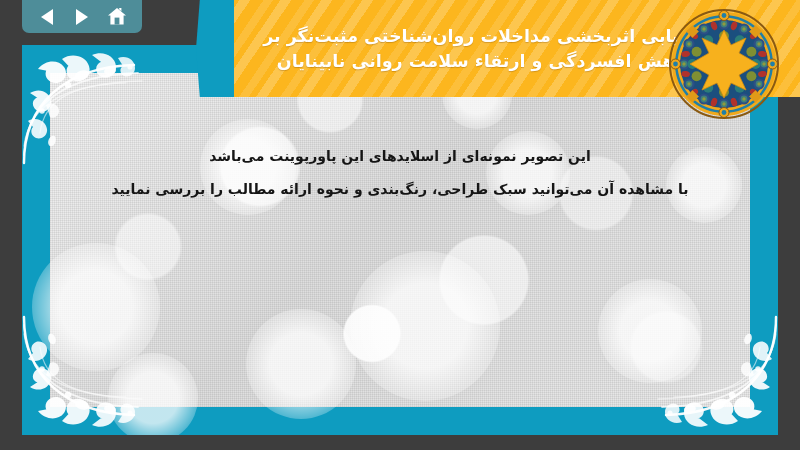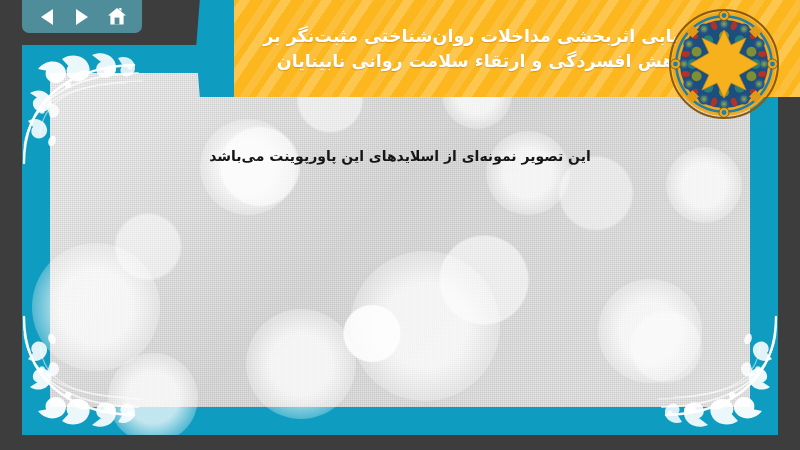--- a/index.html
+++ b/index.html
@@ -280,20 +280,21 @@
           <ellipse cx="30" cy="96" rx="5.5" ry="3.6" transform="rotate(-70 30 96)" opacity="0.85"></ellipse>
           <circle cx="46" cy="40" r="3.2" opacity="0.9"></circle>
           <circle cx="20" cy="66" r="2.8" opacity="0.85"></circle>
           <circle cx="108" cy="22" r="2.6" opacity="0.8"></circle>
         </g>
       </svg>
     </div>
 
     <div class="body-text">
       <div class="body-line">این تصویر نمونه‌ای از اسلایدهای این پاورپوینت می‌باشد</div>
+      <div class="body-line">با مشاهده آن می‌توانید سبک طراحی، رنگ‌بندی و نحوه ارائه مطالب را بررسی نمایید</div>
     </div>
   </div>
 
   <div class="banner-tab"></div>
   <div class="title-banner">
     <div class="title-text">ارزیابی اثربخشی مداخلات روان‌شناختی مثبت‌نگر بر کاهش افسردگی و ارتقاء سلامت روانی نابینایان</div>
   </div>
 
   <div class="medallion">
     <svg width="112" height="112" viewBox="0 0 112 112" aria-hidden="true">

